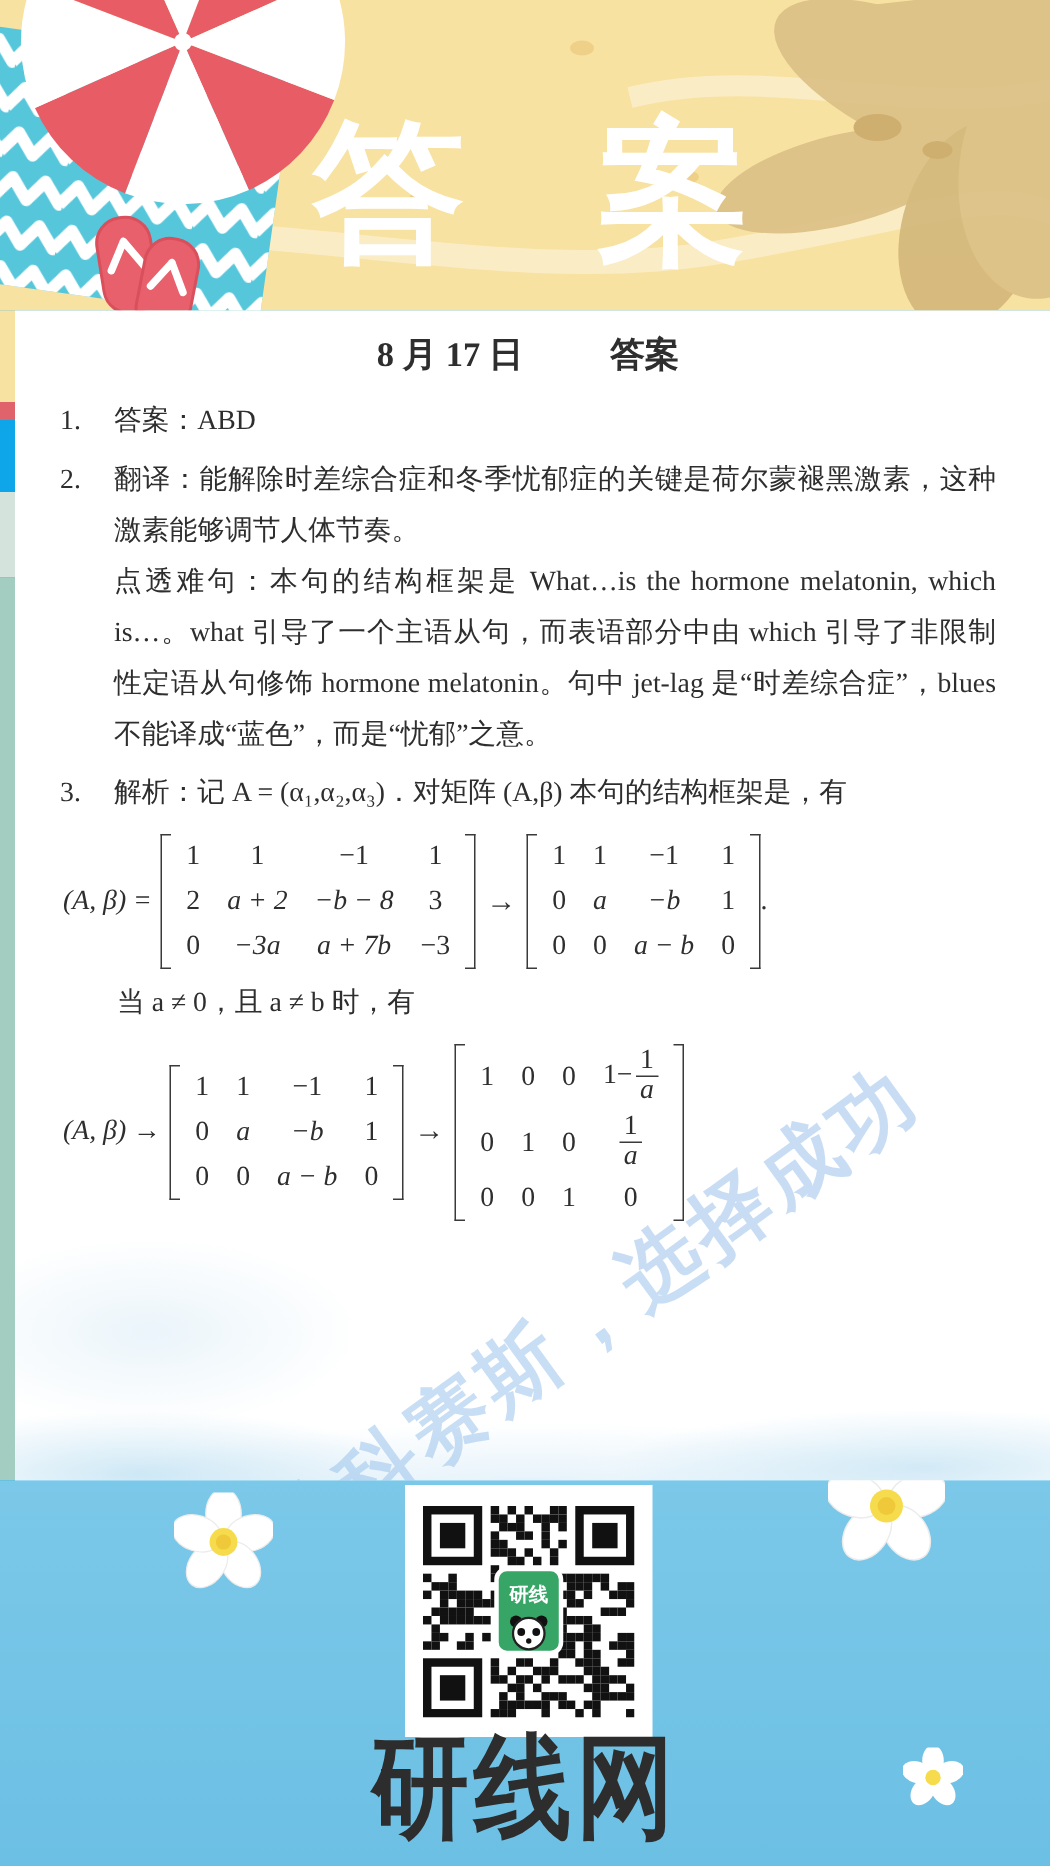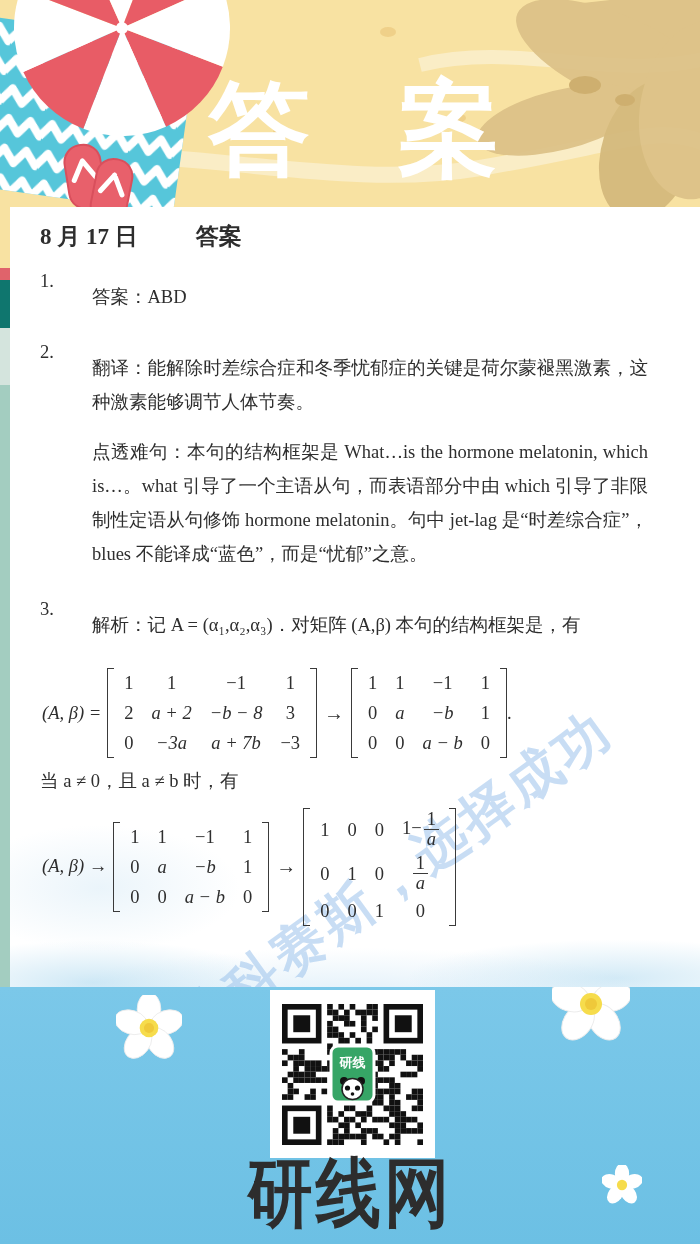--- a/index.html
+++ b/index.html
@@ -5,60 +5,60 @@
   :root{
     --sand:#F8E2A2; --sand-light:#FAEDC6; --sand-shadow:#D9BF85;
     --umbrella-red:#E85C66; --towel-teal:#56C6DA; --flipflop-red:#E8606B;
     --footer-blue:#7BC8E9; --footer-blue-deep:#6CC0E4;
     --qr-green:#36A566; --watermark-blue:#9CC3EC;
     --strip-teal:#A3CDC0; --strip-sage:#D4E4DD; --strip-red:#E0636B;
     --ink:#2E2E2E;
   }
   *{margin:0;padding:0;box-sizing:border-box}
   html,body{background:#fff}
-  .page{position:relative;width:700px;height:1244px;overflow:hidden;background:#0f766e;
+  .page{position:relative;width:700px;height:1244px;overflow:hidden;background:#0ea5e9;
         font-family:"Liberation Serif","DejaVu Serif","DejaVu Sans",serif;color:var(--ink)}
 
   
   .header{position:absolute;left:0;top:0;width:700px;height:207px;background:var(--sand);overflow:hidden}
   .header svg{position:absolute;left:0;top:0}
   .poster-title{position:absolute;left:208px;top:78px;font-family:"DejaVu Sans","Liberation Sans",sans-serif;
         font-weight:bold;font-size:102px;letter-spacing:88px;color:#fff;white-space:nowrap;line-height:1}
 
   
   .strip{position:absolute;left:0;width:10px}
   .strip.s-sand{top:207px;height:61px;background:var(--sand)}
   .strip.s-red{top:268px;height:12px;background:var(--strip-red)}
   .strip.s-sage{top:328px;height:57px;background:var(--strip-sage)}
   .strip.s-teal{top:385px;height:602px;background:var(--strip-teal)}
 
   
   .panel{position:absolute;left:10px;top:207px;width:690px;height:780px;background:#fff;z-index:2;
          padding:13px 36px 0 30px;overflow:hidden}
-  .date-heading{ text-align:left;font-weight:bold;font-size:23px;line-height:34px;margin-bottom:10px}
+  .date-heading{ text-align:center;font-weight:bold;font-size:23px;line-height:34px;margin-bottom:10px}
   .hgap{display:inline-block;width:58px}
   .item{display:flex;margin-bottom:5px;position:relative;z-index:2}
   .inum{width:36px;flex:none;font-size:18.5px;line-height:34px}
   .ibody{flex:1;font-size:18.5px;line-height:34px;text-align:justify}
-  .ibody p{margin:16px}
+  .ibody p{margin:0}
   .math-line{display:flex;align-items:center;margin:10px 0 6px 2px;font-size:18.5px;position:relative;z-index:2}
   .mi{font-style:italic;margin-right:6px;white-space:nowrap}
   .arrow{margin:0 7px;font-size:20px}
   .matrix{display:inline-flex;align-items:stretch}
   .matrix::before{content:"";width:6px;border:1.6px solid #3a3a3a;border-right:none;margin-right:1px}
   .matrix::after{content:"";width:6px;border:1.6px solid #3a3a3a;border-left:none;margin-left:1px}
   .mtbl{display:table}
   .mrow{display:table-row}
   .mcell{display:table-cell;text-align:center;vertical-align:middle;padding:2px 9px;line-height:26px;white-space:nowrap}
   .mcell.it{font-style:italic}
   .mpre{margin-right:2px}
   .frac{display:inline-block;vertical-align:middle;text-align:center;line-height:1.05}
   .frac .num{display:block;border-bottom:1.4px solid #3a3a3a;padding:0 3px}
   .frac .den{display:block;font-style:italic}
-  .between-line,.conclusion{font-size:18.5px;line-height:34px;position:relative;z-index:2}
+  .between-line,.conclusion{font-size:18.5px;line-height:34px;margin-left:38px;position:relative;z-index:2}
   .conclusion{margin-top:8px}
 
   .watermark{position:absolute;left:80px;top:856px;z-index:1;transform:rotate(-36deg);transform-origin:left center;
         font-size:54px;font-weight:bold;letter-spacing:4px;color:var(--watermark-blue);opacity:.55;white-space:nowrap;
         font-family:"DejaVu Sans","Liberation Sans",sans-serif}
   .watercolor{position:absolute;left:0;bottom:0;width:690px;height:90px;z-index:0;
      background:
       radial-gradient(ellipse 260px 60px at 12% 95%, rgba(168,214,238,.55), transparent 70%),
       radial-gradient(ellipse 300px 55px at 88% 90%, rgba(168,214,238,.5), transparent 70%),
       radial-gradient(ellipse 420px 70px at 50% 115%, rgba(205,230,246,.65), transparent 75%)}

